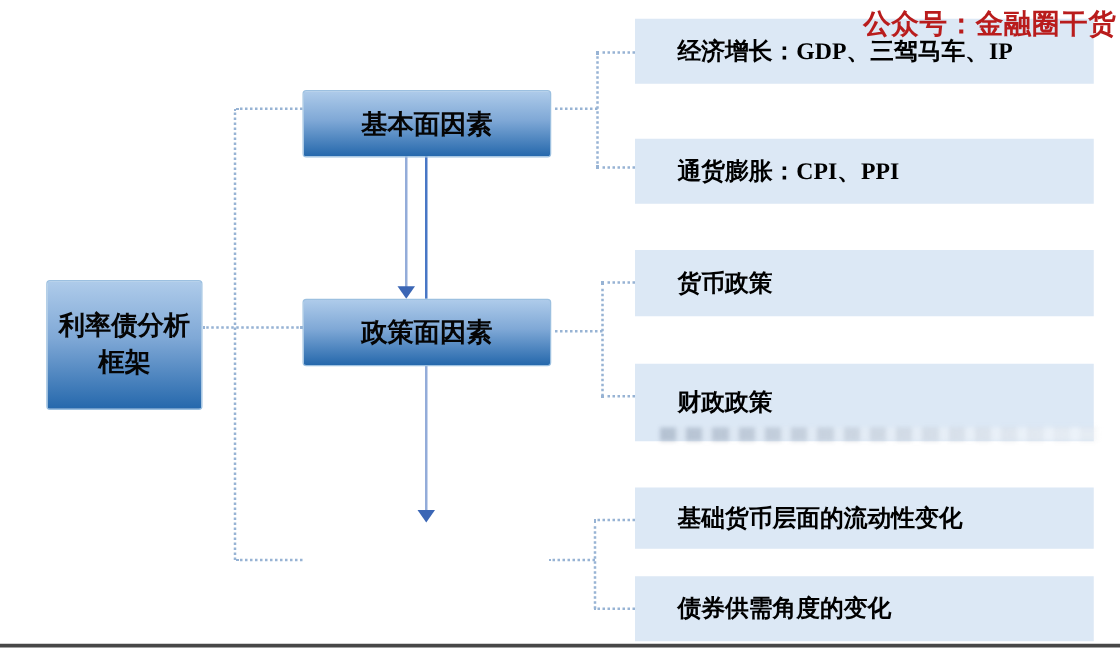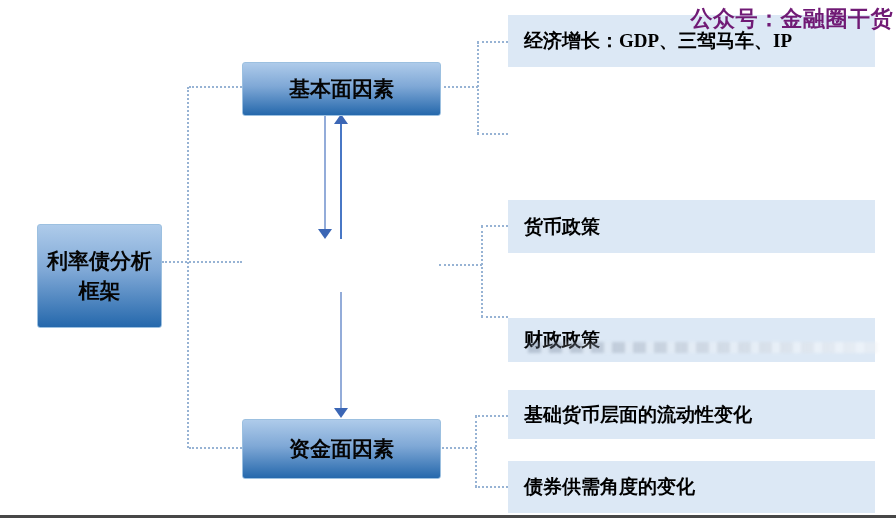--- a/index.html
+++ b/index.html
@@ -1,40 +1,40 @@
 <!DOCTYPE html>
 <html style="--node-gradient-top: #AECBEA; --node-gradient-bottom: #2568AC; --leaf-bg: #DCE8F5; --connector: #97B3D4; --arrow-light: #93ACD9; --arrow-dark: #4877C5; --arrow-head: #3B66B5; --divider: #474747;"><head>
 <meta charset="utf-8">
 <style>
   html,body{margin:0;padding:0;background:#ffffff;}
   body{font-family:"Liberation Sans","DejaVu Sans",sans-serif;}
   #stage{position:relative;width:896px;height:522px;background:#fff;overflow:hidden;}
 
   
-  .credit{position:absolute;top:4px;right:3px;font-size:22px;font-weight:bold;color:#701a75;z-index:6;letter-spacing:0.5px;}
+  .credit{position:absolute;top:4px;right:3px;font-size:22px;font-weight:bold;color:#b91c1c;z-index:6;letter-spacing:0.5px;}
 
   
   .node{position:absolute;display:flex;align-items:center;justify-content:center;text-align:center;
         background:linear-gradient(180deg,var(--node-gradient-top) 0%,#7FA8D6 45%,var(--node-gradient-bottom) 100%);
         border:1px solid #9CC0E0;border-radius:3px;color:#050505;font-weight:bold;z-index:3;}
   .node-root{left:37px;top:224px;width:125px;height:104px;font-size:21px;line-height:1.45;padding:0 8px;box-sizing:border-box;}
   .node-mid{left:242px;width:197px;height:52px;font-size:21px;}
-  .node-fundamental{top:62px;}
+  .node-fundamental{top:72px;}
   .node-policy{top:239px;}
   .node-funding{top:419px;height:58px;}
 
   
   .leaf{position:absolute;left:508px;width:367px;height:52px;background:var(--leaf-bg);
         display:flex;align-items:center;color:#000;font-weight:bold;font-size:19px;
-        padding-left:16px;box-sizing:border-box;z-index:2;
+        padding-left:34px;box-sizing:border-box;z-index:2;
         font-family:"Liberation Serif","DejaVu Serif",serif;}
   .leaf-1{top:15px;}
   .leaf-2{top:111px;}
   .leaf-3{top:200px;height:53px;}
-  .leaf-4{top:291px;height:44px;margin-top:27px;}
+  .leaf-4{top:291px;height:62px;}
   .leaf-5{top:390px;height:49px;}
   .leaf-6{top:461px;}
 
   
   .dot-h{position:absolute;height:0;border-top:2px dotted var(--connector);z-index:1;}
   .dot-v{position:absolute;width:0;border-left:2px dotted var(--connector);z-index:1;}
 
   
   .stem{position:absolute;width:2px;z-index:2;}
   .head{position:absolute;width:0;height:0;z-index:2;}
@@ -52,23 +52,24 @@
 </head>
 <body>
 
 <div id="stage">
 
   <div class="credit">公众号：金融圈干货</div>
 
   <div class="node node-root">利率债分析框架</div>
 
   <div class="node node-mid node-fundamental">基本面因素</div>
-  <div class="node node-mid node-funding">资金面因素</div>
+  <div class="node node-mid node-policy">政策面因素</div>
 
   <div class="leaf leaf-1">经济增长：GDP、三驾马车、IP</div>
+  <div class="leaf leaf-2">通货膨胀：CPI、PPI</div>
   <div class="leaf leaf-3">货币政策</div>
   <div class="leaf leaf-4">财政政策</div>
   <div class="leaf leaf-5">基础货币层面的流动性变化</div>
   <div class="leaf leaf-6">债券供需角度的变化</div>
 
   <div class="dot-v" style="left:187px;top:87px;height:361px;"></div>
   <div class="dot-h" style="left:189px;top:86px;width:53px;"></div>
   <div class="dot-h" style="left:162px;top:261px;width:80px;"></div>
   <div class="dot-h" style="left:189px;top:447px;width:53px;"></div>
 

